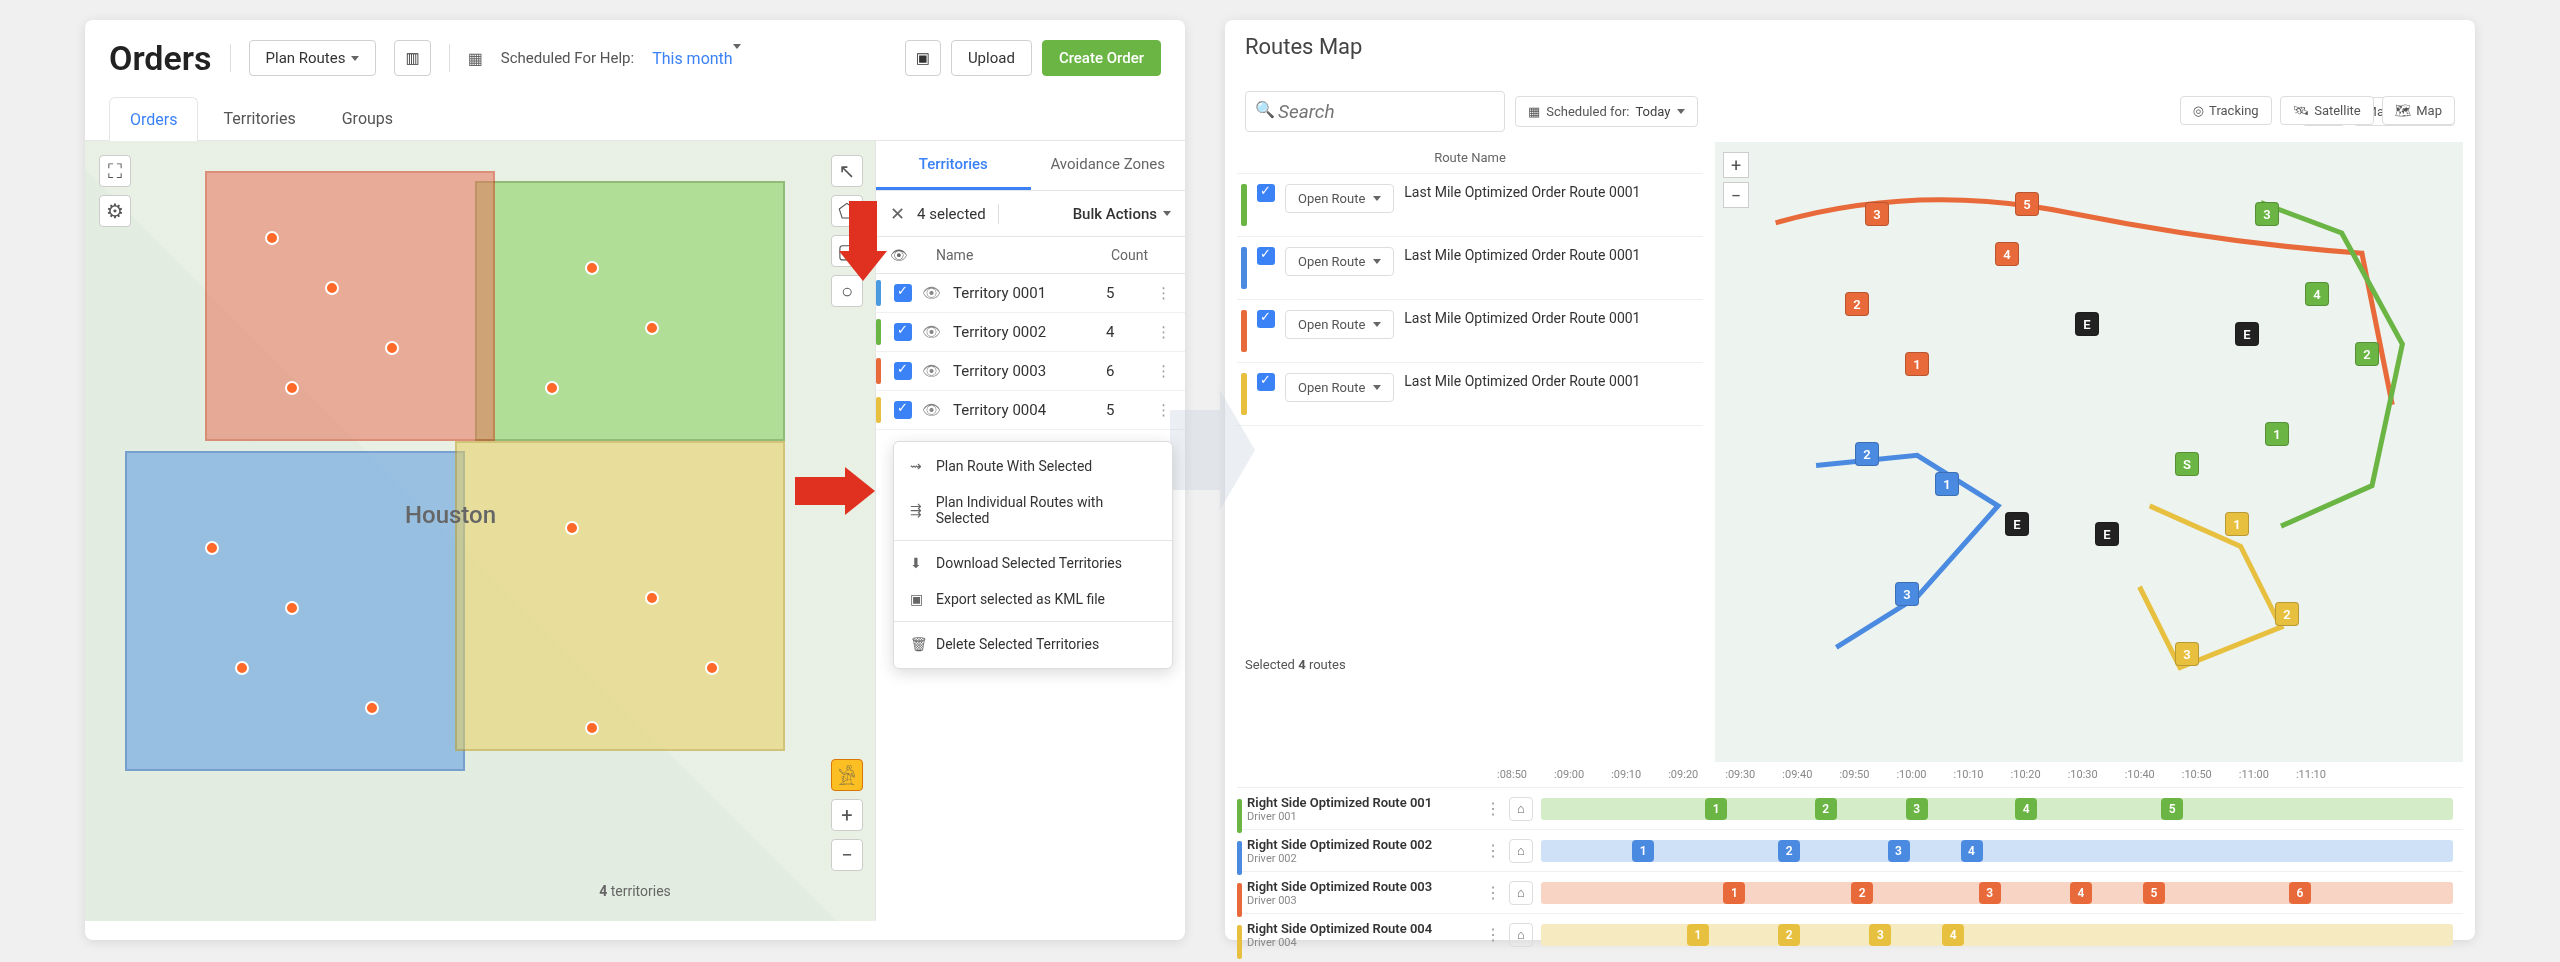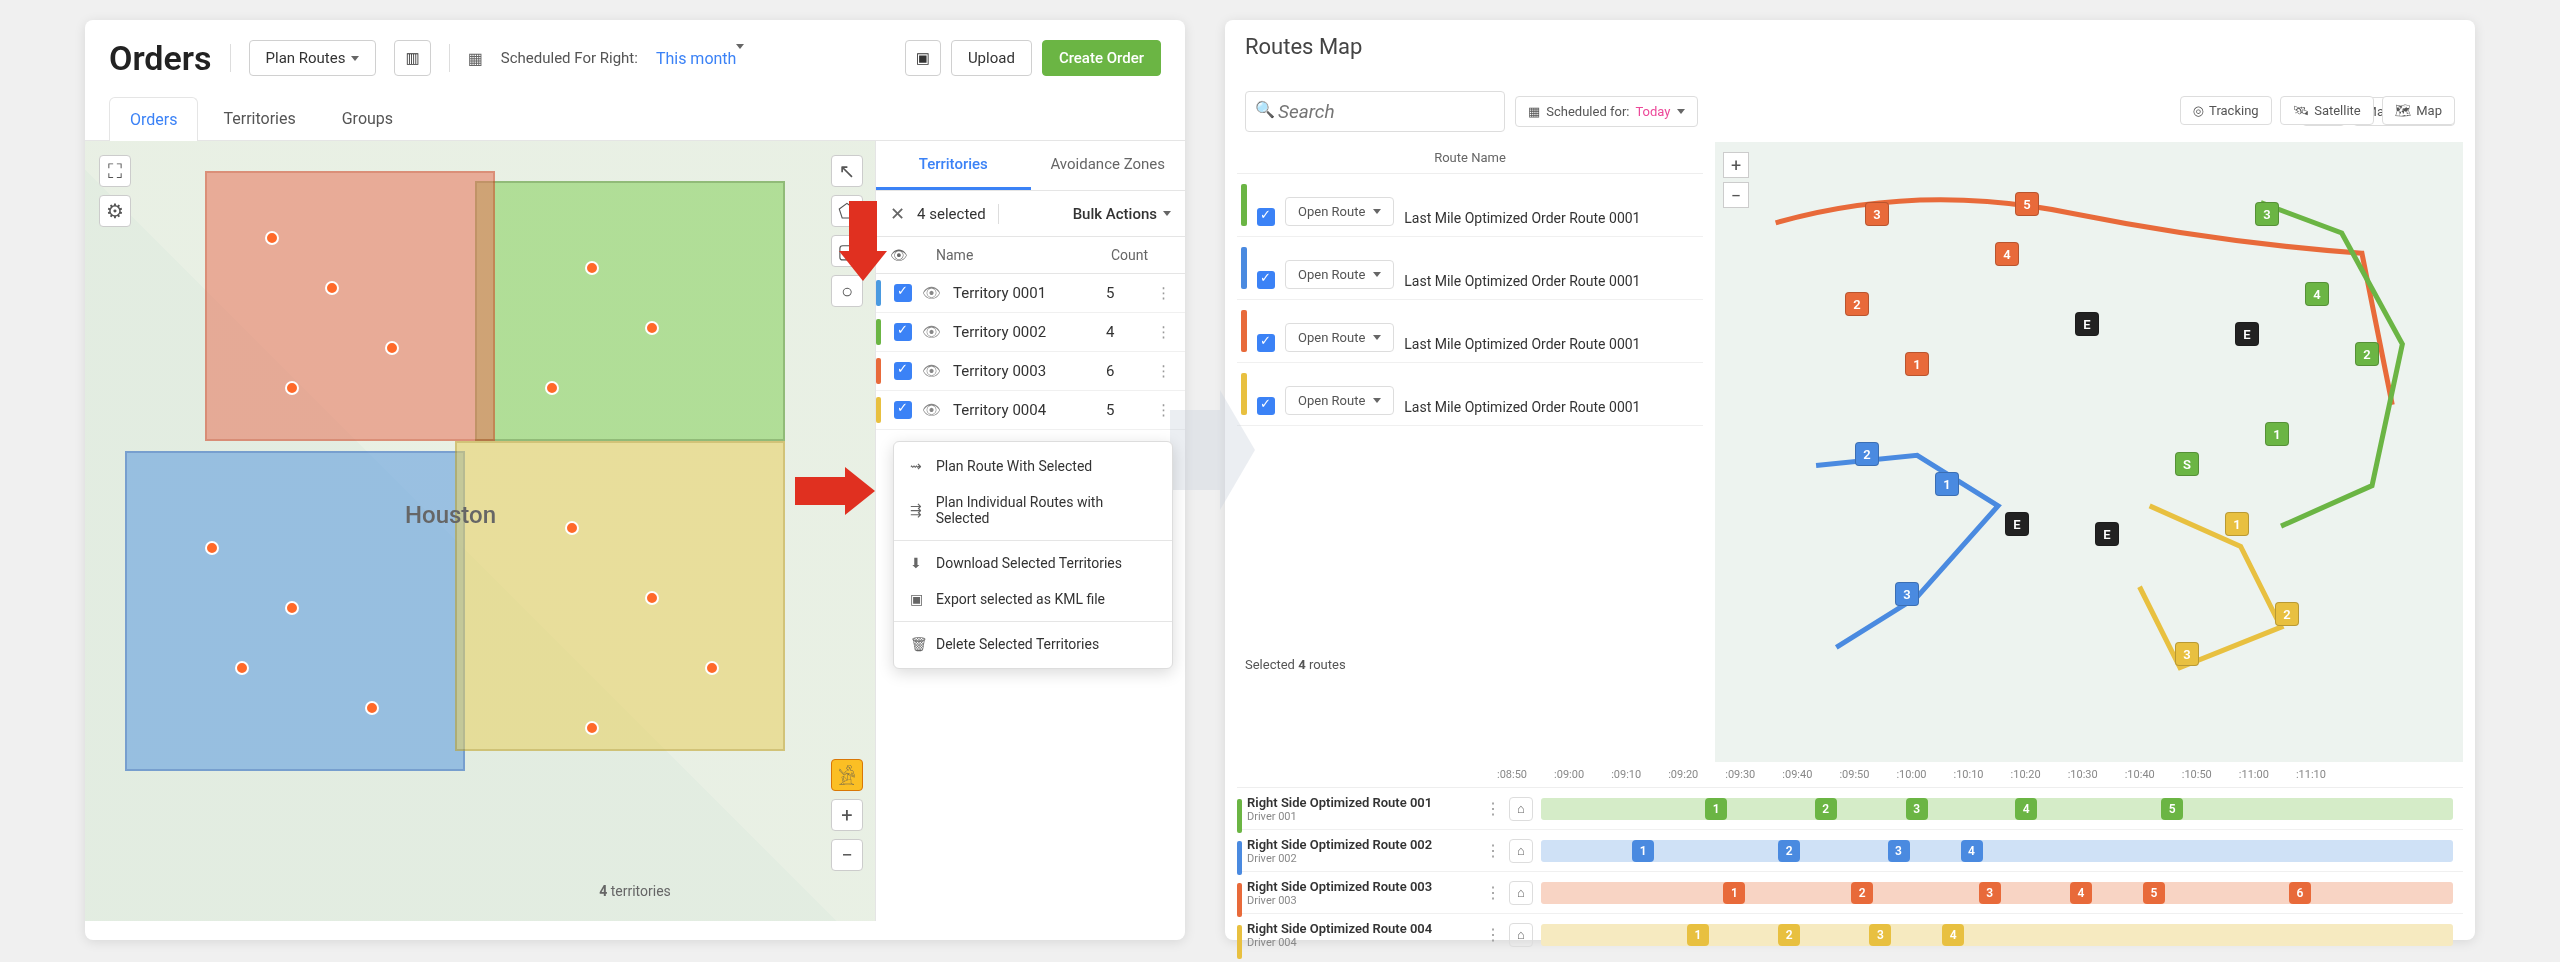--- a/index.html
+++ b/index.html
@@ -86,28 +86,28 @@
 
 .rp-head{padding:14px 20px}
 .rp-title{font-size:22px;color:#444;margin-bottom:8px}
 .rp-menu{display:flex;gap:20px;font-size:13px;color:#555}
 .rp-menu span{cursor:pointer}
 .rp-bar{display:flex;align-items:center;gap:10px;padding:10px 20px}
 .search-box{flex:0 0 260px;position:relative}
 .search-box input{width:100%;padding:8px 10px 8px 32px;border:1px solid #ddd;border-radius:4px;font-size:19px;font-style:italic;color:#999}
 .search-box .sic{position:absolute;left:10px;top:9px;color:#999}
 .sched-drop{border:1px solid #ddd;border-radius:4px;padding:7px 12px;font-size:13px;color:#555;cursor:pointer;display:flex;align-items:center;gap:6px}
-.sched-drop .v{color:#ec4899}
+.sched-drop .v{color:#404040}
 .rp-right-ctrls{position:absolute;right:20px;top:76px;display:flex;gap:8px}
 .pill{border:1px solid #ddd;border-radius:4px;padding:6px 12px;font-size:13px;color:#555;background:#fff;cursor:pointer;display:flex;align-items:center;gap:5px}
 
 .rp-body{display:flex;height:620px}
 .route-list{width:490px;padding:0 12px}
 .rl-head{text-align:center;font-size:13px;color:#666;padding:8px 0;border-bottom:1px solid #eee}
-.rrow{display:flex;align-items:flex-end;gap:10px;padding:10px 4px;border-bottom:1px solid #f0f0f0}
+.rrow{display:flex;align-items:flex-start;gap:10px;padding:10px 4px;border-bottom:1px solid #f0f0f0}
 .rrow .clr{width:6px;height:42px;border-radius:2px}
 .rrow .cb{width:18px;height:18px;background:#3b82f6;border-radius:3px;position:relative}
 .rrow .cb::after{content:"✓";color:#fff;font-size:13px;position:absolute;top:-1px;left:3px}
 .open-btn{border:1px solid #ddd;border-radius:4px;padding:6px 12px;font-size:13px;color:#555;cursor:pointer;display:flex;align-items:center;gap:8px}
 .rname{font-size:14px;color:#333}
 .sel-routes{position:absolute;bottom:268px;left:20px;font-size:13px;color:#555}
 
 .rp-map{flex:1;background:#edf3ef;position:relative;margin-right:12px;overflow:hidden}
 .route-path{position:absolute;inset:0}
 .stop{position:absolute;width:24px;height:24px;border-radius:4px;color:#fff;font-size:13px;font-weight:600;display:flex;align-items:center;justify-content:center;border:1px solid rgba(0,0,0,.2)}
@@ -135,21 +135,21 @@
   <div class="lp-head">
     <div class="lp-title">Orders</div>
     <div class="lp-divider"></div>
     <div class="btn">
         <span>Plan Routes</span>
         <span class="caret"></span>
       </div>
     <div class="btn icon">▥</div>
     <div class="lp-divider"></div>
     <div style="color:#666">▦</div>
-    <span class="sched-label">Scheduled For Right:</span>
+    <span class="sched-label">Scheduled For Help:</span>
     <span class="sched-val"><span>This month</span> <span class="caret"></span></span>
     <div class="lp-head-right">
       <div class="btn icon">▣</div>
       <div class="btn">Upload</div>
       <div class="btn green">Create Order</div>
     </div>
   </div>
   <div class="lp-tabs">
     <div class="tab active">Orders</div>
     <div class="tab">Territories</div>

